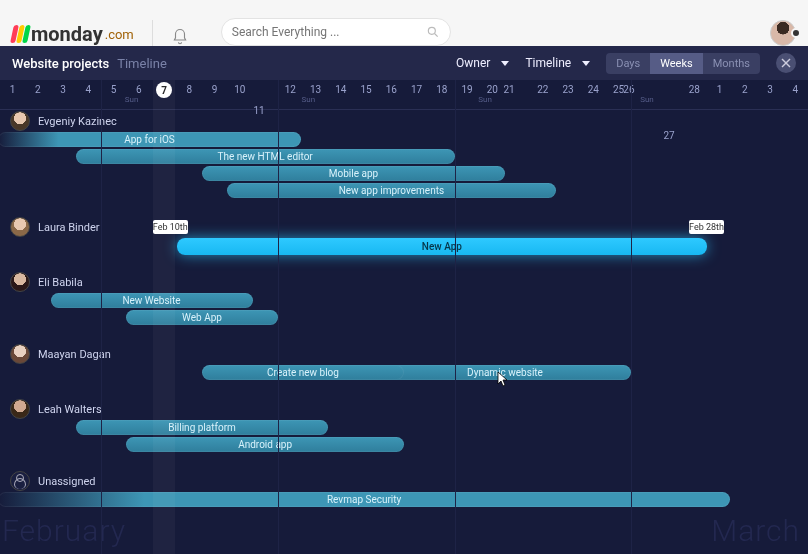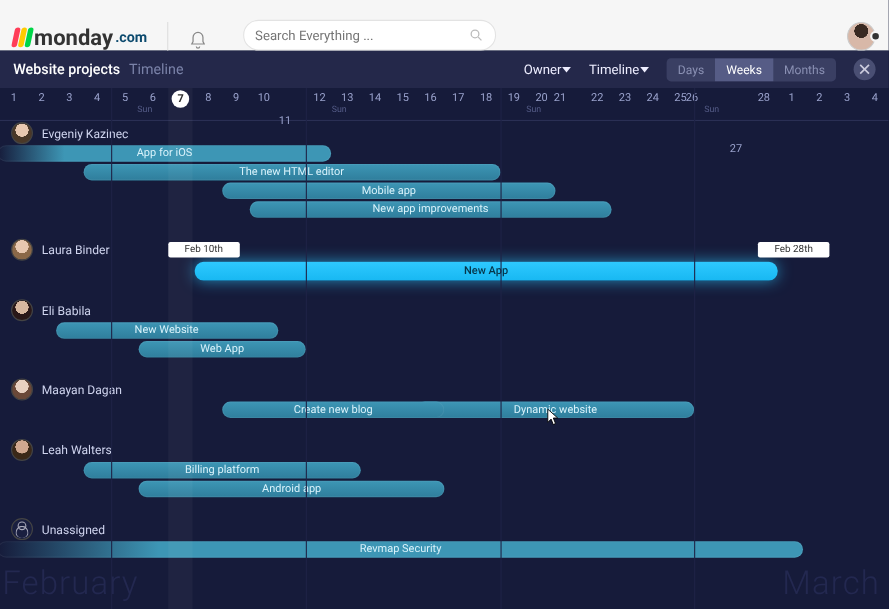--- a/index.html
+++ b/index.html
@@ -28,21 +28,21 @@
   .avatar-top { width:26px; height:26px; border-radius:50%; background:#d8b8a8; background-image: radial-gradient(circle at 50% 30%, #3a2a22 0 30%, transparent 31%); border:1px solid #ccc; position:relative; }
   .status-dot { position:absolute; right:-5px; top:8px; width:10px; height:10px; border-radius:50%; background:#333; border:2px solid #f6f6f6; }
 
   .subheader {
     height: 34px; background:#24284a; display:flex; align-items:center;
     padding:0 12px; font-size:13px;
   }
   .subheader .title { color:#fff; font-weight:500; }
   .subheader .subtitle { color:#7a82a8; margin-left:8px; }
   .subheader .right { margin-left:auto; display:flex; align-items:center; gap:16px; }
-  .dd { color:#eef; font-size:12px; display:flex; align-items:center; gap:1px; cursor:pointer; }
+  .dd { color:#eef; font-size:12px; display:flex; align-items:center; gap:11px; cursor:pointer; }
   .chev { width:0; height:0; border-left:4px solid transparent; border-right:4px solid transparent; border-top:5px solid #eef; }
   .seg { display:flex; background:#3a3f63; border-radius:4px; overflow:hidden; font-size:11px; }
   .seg div { padding:4px 10px; color:#8a90b3; cursor:pointer; }
   .seg div.active { background:#565c86; color:#fff; }
   .close-btn { width:20px; height:20px; border-radius:50%; background:#4a4f73; color:#ccd; display:flex; align-items:center; justify-content:center; font-size:12px; cursor:pointer; }
 
   .timeline-wrap { position:relative; height: calc(554px - 46px - 34px); overflow:hidden; }
   .ruler { height:30px; display:flex; border-bottom:1px solid #2a2f54; position:relative; }
   .day-col {
     position:absolute; top:0; bottom:0; width:1px; background:#1e2346;
@@ -74,41 +74,41 @@
     box-shadow: inset 0 0 0 1px rgba(255,255,255,0.06);
   }
   .bar.fade-left { background: linear-gradient(90deg, rgba(61,150,181,0) 0%, #3d96b5 20%, #3d96b5 100%); }
   .bar.highlight {
     background: linear-gradient(180deg, #2ec9ff 0%, #18b8f2 100%);
     height:17px; color:#06364a; font-weight:500;
     box-shadow: 0 0 14px rgba(46,201,255,0.65);
   }
   .date-tag {
     position:absolute; background:#fff; color:#333; font-size:9px;
-    padding:2px 15px; border-radius:2px; z-index:5;
+    padding:2px 0; border-radius:2px; z-index:5;
   }
 
   .month-bg { position:absolute; bottom:6px; font-size:30px; color:#232850; font-weight:300; letter-spacing:1px; pointer-events:none; }
   .month-bg.left { left:2px; }
   .month-bg.right { right:8px; }
 
   .cursor-ptr { position:absolute; width:12px; height:16px; pointer-events:none; z-index:20; }
 </style>
 </head>
 <body>
 
 <div class="header">
   <div class="logo">
     <span class="logo-mark">
         <span></span>
         <span></span>
         <span></span>
       </span>
     <span>monday</span>
-      <span style="font-size:13px;color:#0c4a6e;font-weight:700">.com</span>
+      <span style="font-size:13px;color:#a16207;font-weight:400">.com</span>
   </div>
   <div class="logo-sep"></div>
   <div class="bell">
     <svg viewBox="0 0 24 24">
         <path d="M6 8a6 6 0 1 1 12 0v5l1.5 3h-15L6 13V8z"></path>
         <path d="M10 19a2 2 0 0 0 4 0"></path>
       </svg>
   </div>
   <div class="search-wrap">
     <div class="search">

